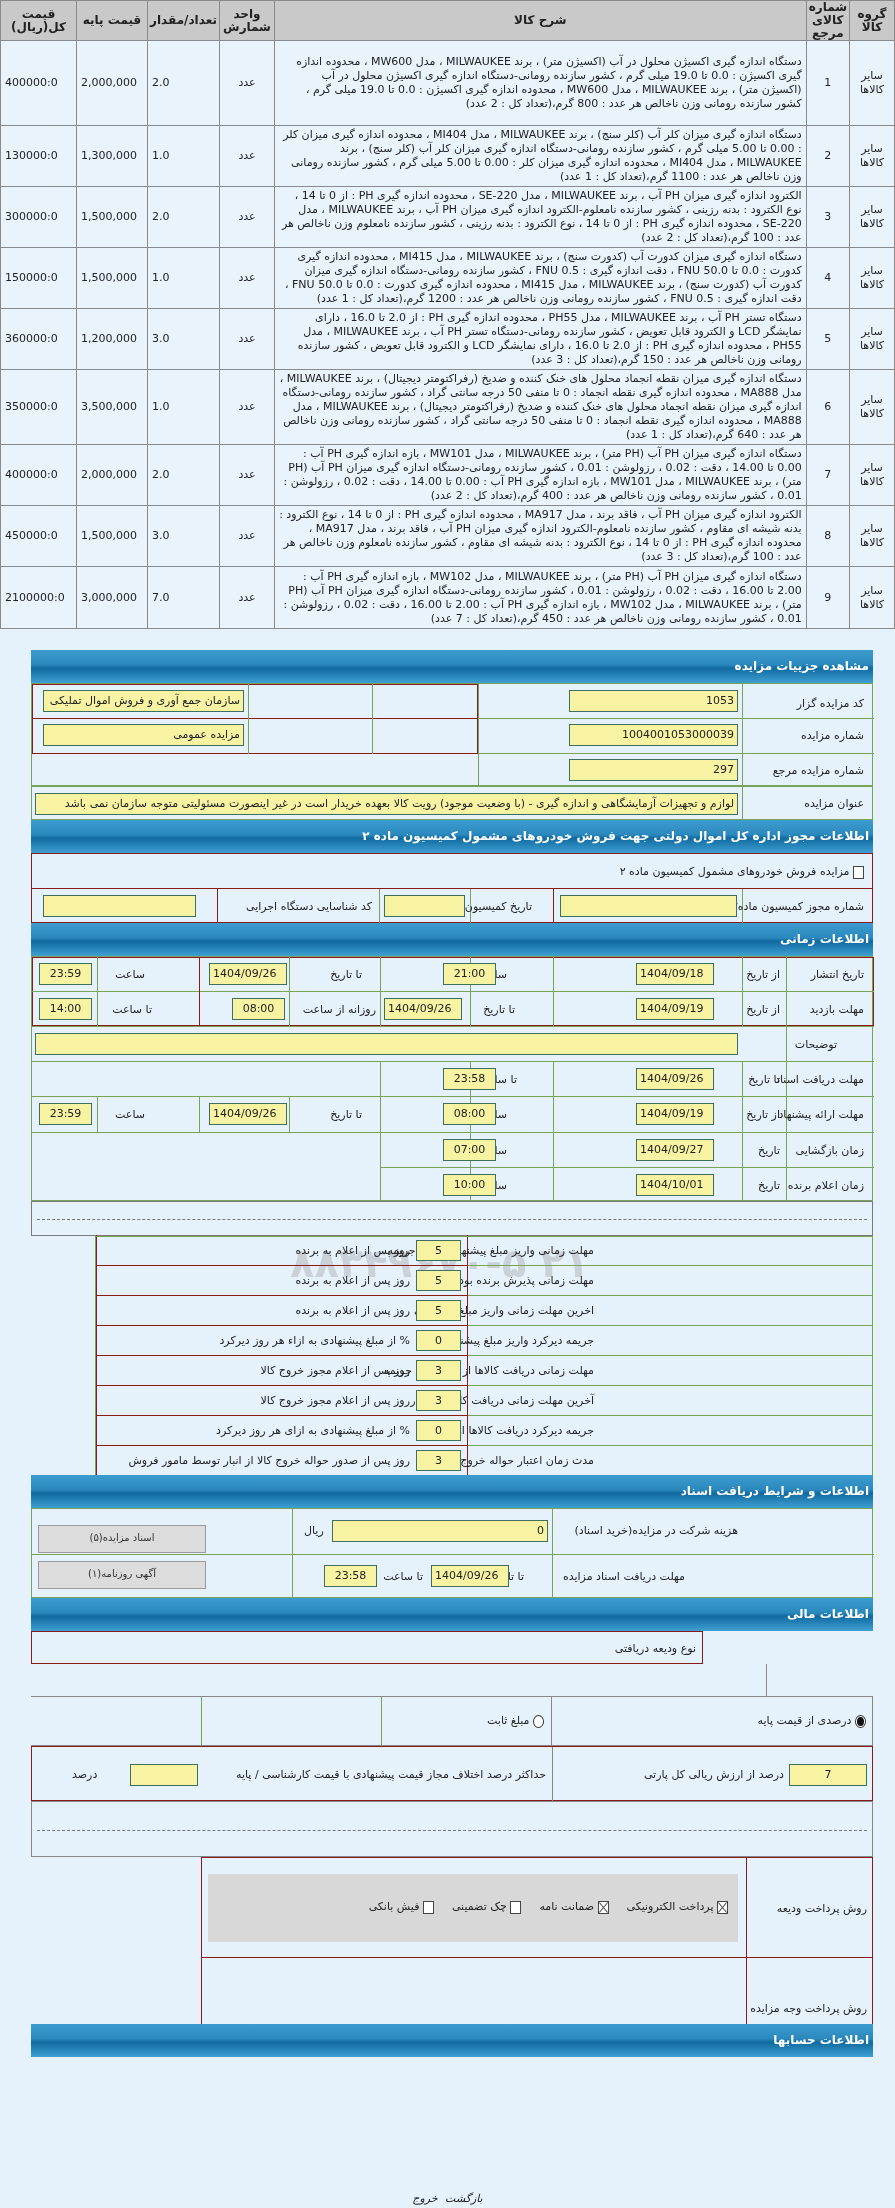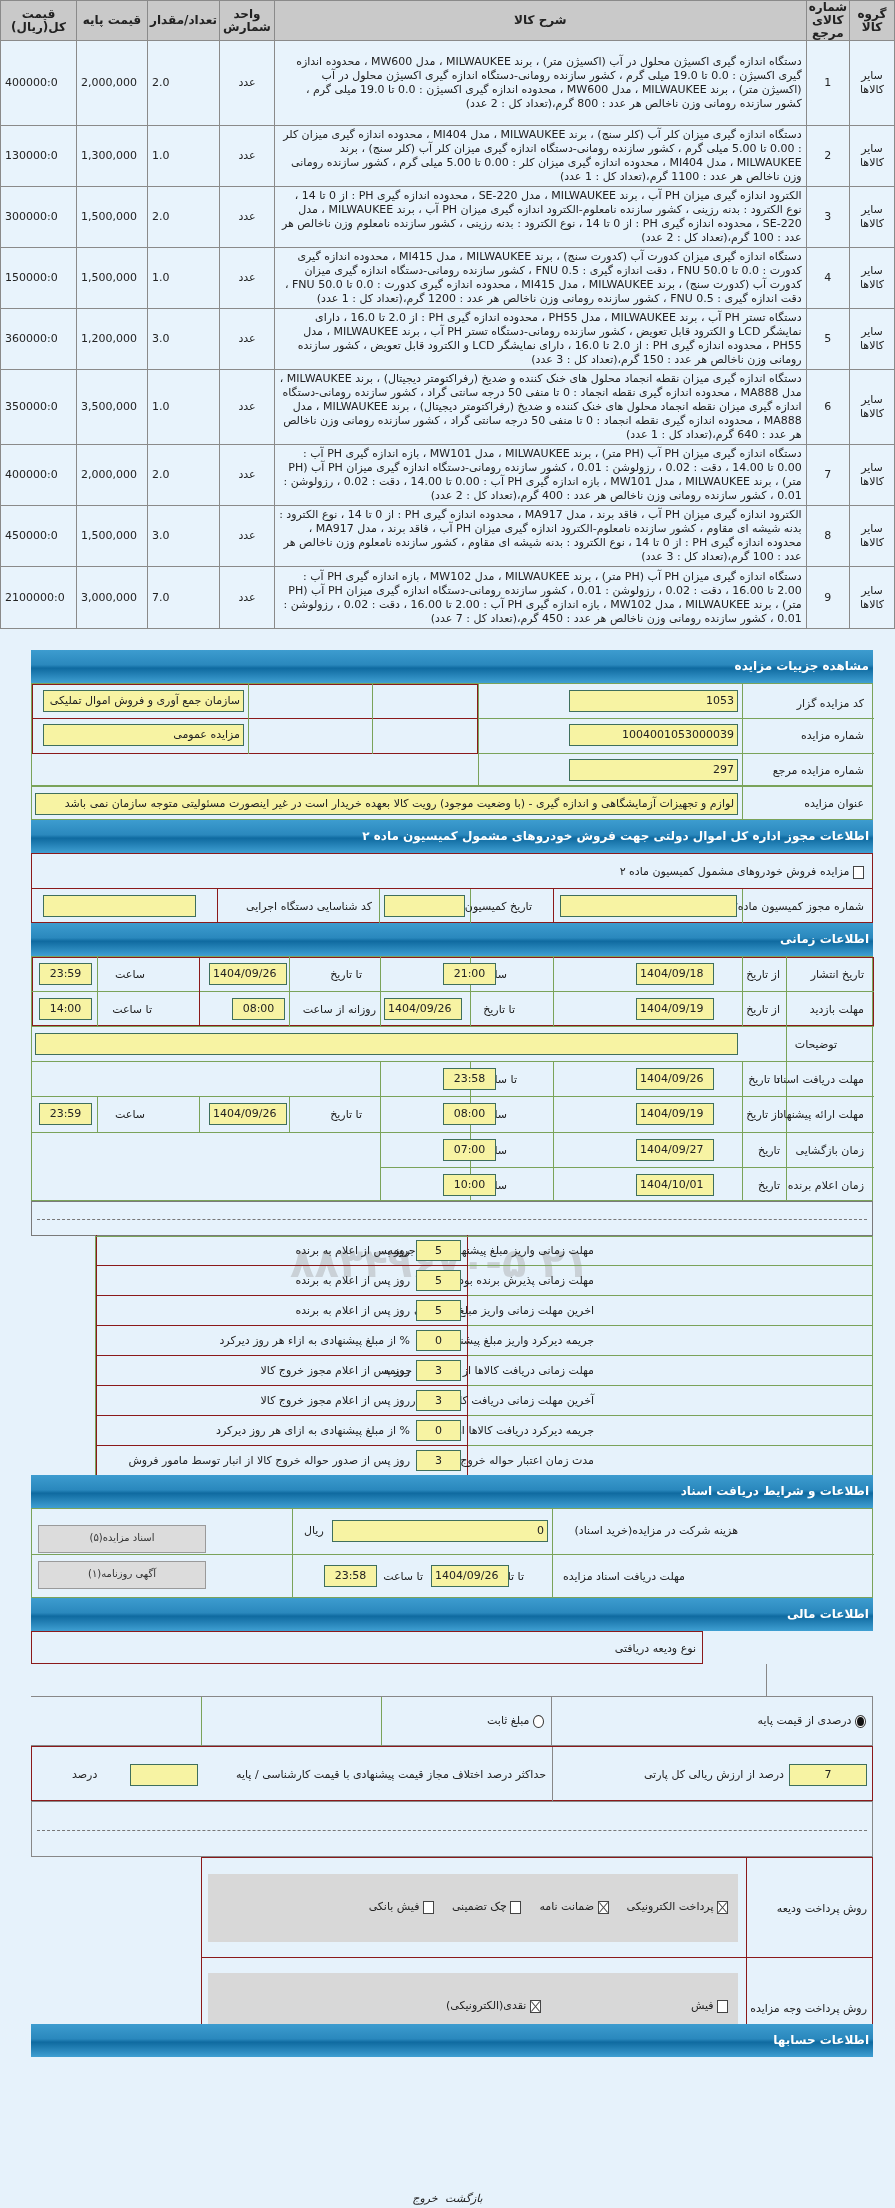--- a/index.html
+++ b/index.html
@@ -376,23 +376,20 @@
 </div>
 <div class="row" style="top:1857px;height:200px;border:none;background:transparent">
   <div class="box" style="left:170px;top:0;width:672px;height:200px;"></div>
   <div class="hline r" style="left:170px;top:100px;width:672px;"></div>
   <div class="vline r" style="left:715px;top:0;height:200px;"></div>
   <div class="lbl" style="right:6px;top:45px">روش پرداخت ودیعه</div>
   <div class="gray" style="left:177px;top:17px;width:530px;height:68px;">
     <div id="deposit-methods" class="lbl" style="right:10px;top:26px;"><span style="margin-left: 18px;"><span class="chk x"></span> <span>پرداخت الکترونیکی</span></span><span style="margin-left: 18px;"><span class="chk x"></span> <span>ضمانت نامه</span></span><span style="margin-left: 18px;"><span class="chk"></span> <span>چک تضمینی</span></span><span style="margin-left: 18px;"><span class="chk"></span> <span>فیش بانکی</span></span></div>
   </div>
   <div class="lbl" style="right:6px;top:145px">روش پرداخت وجه مزایده</div>
-  <div class="gray" style="left:177px;top:116px;width:530px;height:68px;">
-    <div id="payment-methods" class="lbl" style="right:10px;top:26px;"><span style="margin-left: 150px;"><span class="chk"></span> <span>فیش</span></span><span style="margin-left: 150px;"><span class="chk x"></span> <span>نقدی(الکترونیکی)</span></span></div>
-  </div>
 </div>
 
 <div id="accounts-wrap" class="abs" style="left:0;top:0;"></div>
 
 <div class="links">
   <span>بازگشت</span>
   <span>خروج</span>
 </div>
 
 <div class="sec-hdr" style="top: 2024px;">اطلاعات حسابها</div>

